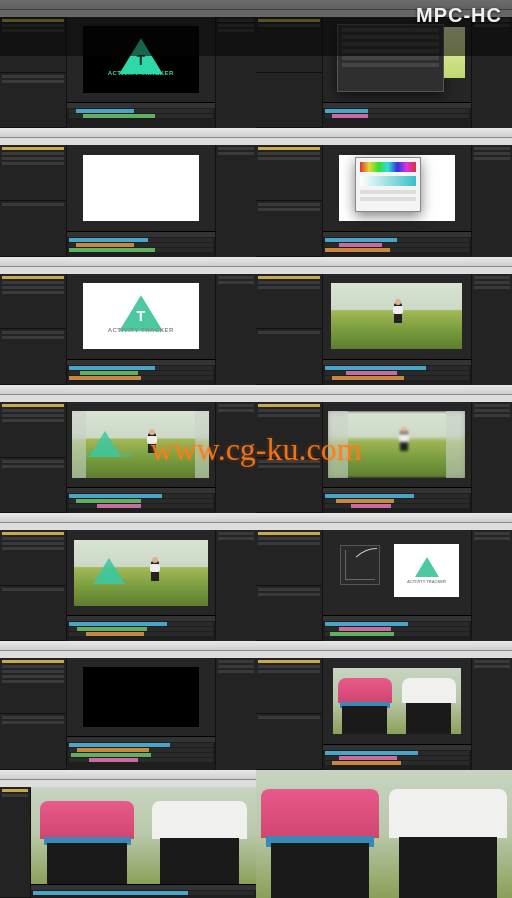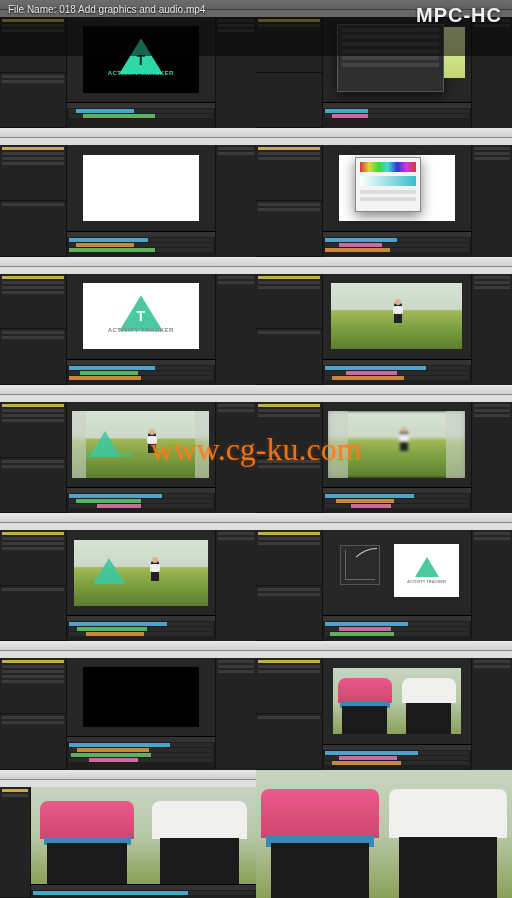--- a/index.html
+++ b/index.html
@@ -242,24 +242,20 @@
     background: rgba(200,210,200,0.6);
     backdrop-filter: blur(2px);
   }
 </style>
 </head>
 <body>
 
 <div class="brand">MPC-HC</div>
 
 <div class="info-bar">
-  <div class="row">
-    <span>File Name:</span>
-    <span>018 Add graphics and audio.mp4</span>
-  </div>
 </div>
 
 <div class="wm">www.cg-ku.com</div>
 
 <div class="grid">
 
   <div class="thumb">
     <div class="title-bar"></div>
     <div class="menu-bar"></div>
     <div class="workspace">

